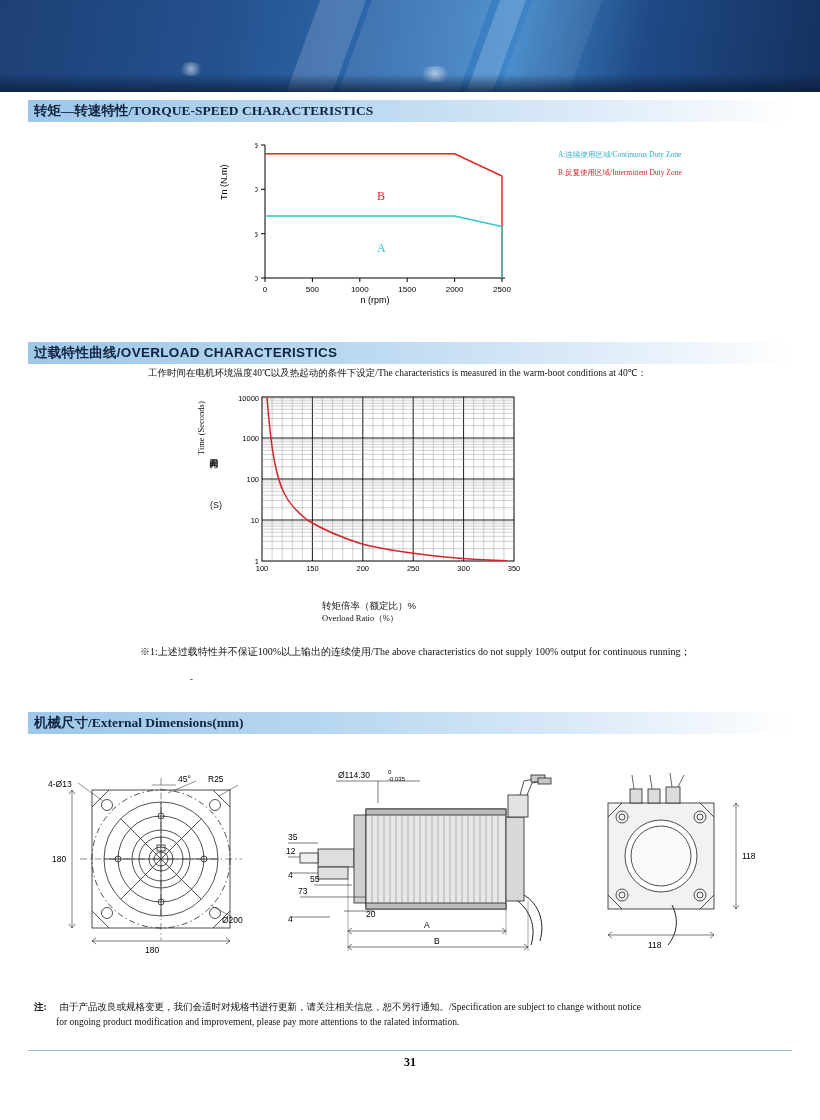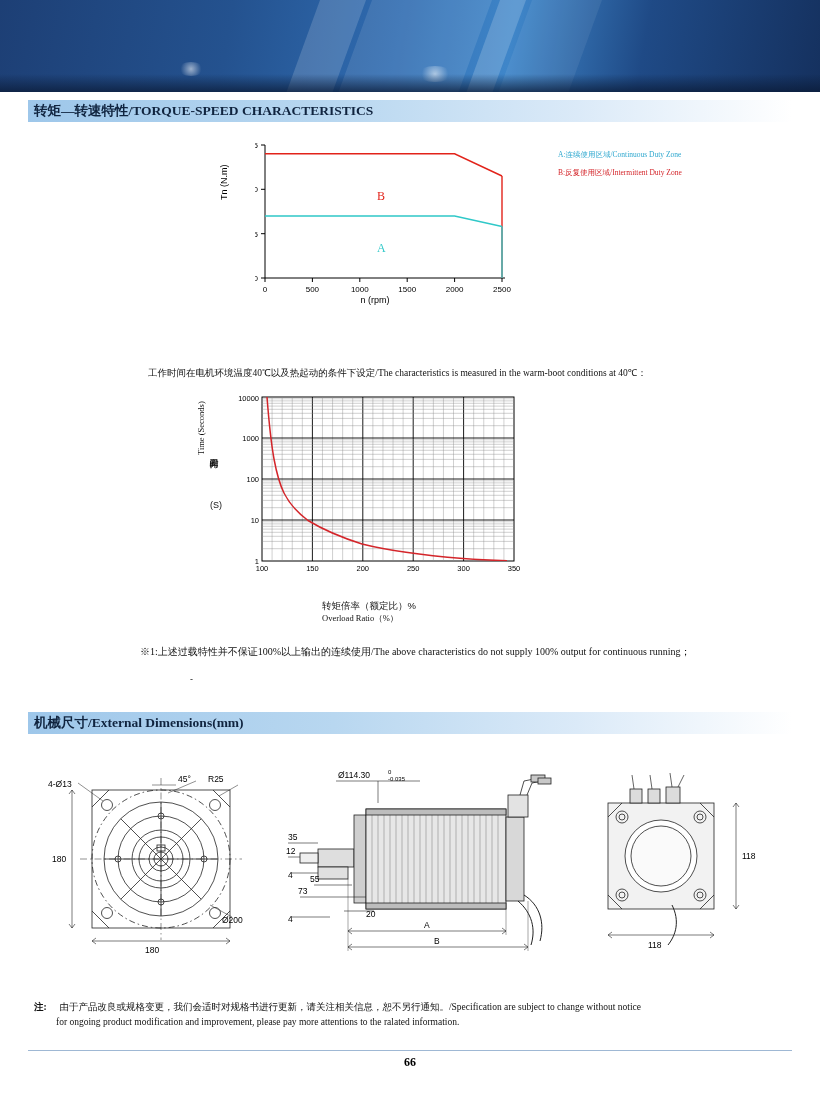--- a/index.html
+++ b/index.html
@@ -193,20 +193,23 @@
       <text x="122" y="112" font-size="12" font-family="Liberation Serif, serif" fill="#2fc8c8">A</text>
 
       <text x="120" y="163" font-size="9" font-family="Liberation Sans, sans-serif" text-anchor="middle" fill="#000">n (rpm)</text>
     </svg>
     <div class="ts-axis-label-y">Tn (N.m)</div>
   </div>
 
   <div class="legend" style="left:558px; top:150px; color:#2fa8cf;">A:连续使用区域/Continuous Duty Zone</div>
   <div class="legend" style="left:558px; top:168px; color:#d4252a;">B:反复使用区域/Intermittent Duty Zone</div>
 
+  <div class="section-bar" style="left:28px; top:342px; width:764px;">
+    <span class="title mono-ish">过载特性曲线/OVERLOAD  CHARACTERISTICS</span>
+  </div>
 
   <div class="txt serif" style="left:148px; top:366px; font-size:9.5px;">工作时间在电机环境温度40℃以及热起动的条件下设定/The characteristics is measured in the warm-boot conditions at 40℃：</div>
 
   <div class="ol-wrap">
     <svg width="300" height="192" viewBox="0 0 300 192">
       <defs>
         <clipPath id="plotclip">
             <rect x="30" y="4" width="252" height="164"></rect>
           </clipPath>
       </defs>
@@ -540,15 +543,15 @@
   </div>
 
   <div class="footer-note">
     <span class="lbl">注:</span>
     <span style="display:inline-block; width:8px;"></span>
     <span>由于产品改良或规格变更，我们会适时对规格书进行更新，请关注相关信息，恕不另行通知。/Specification are subject to change without notice</span><br>
     <span style="display:inline-block; margin-left:22px;text-align:center;">for ongoing product modification and improvement, please pay more attentions to the ralated information.</span>
   </div>
 
   <div class="footer-rule"></div>
-  <div class="page-num">66</div>
+  <div class="page-num">31</div>
 
 </div>
 
 </body></html>

